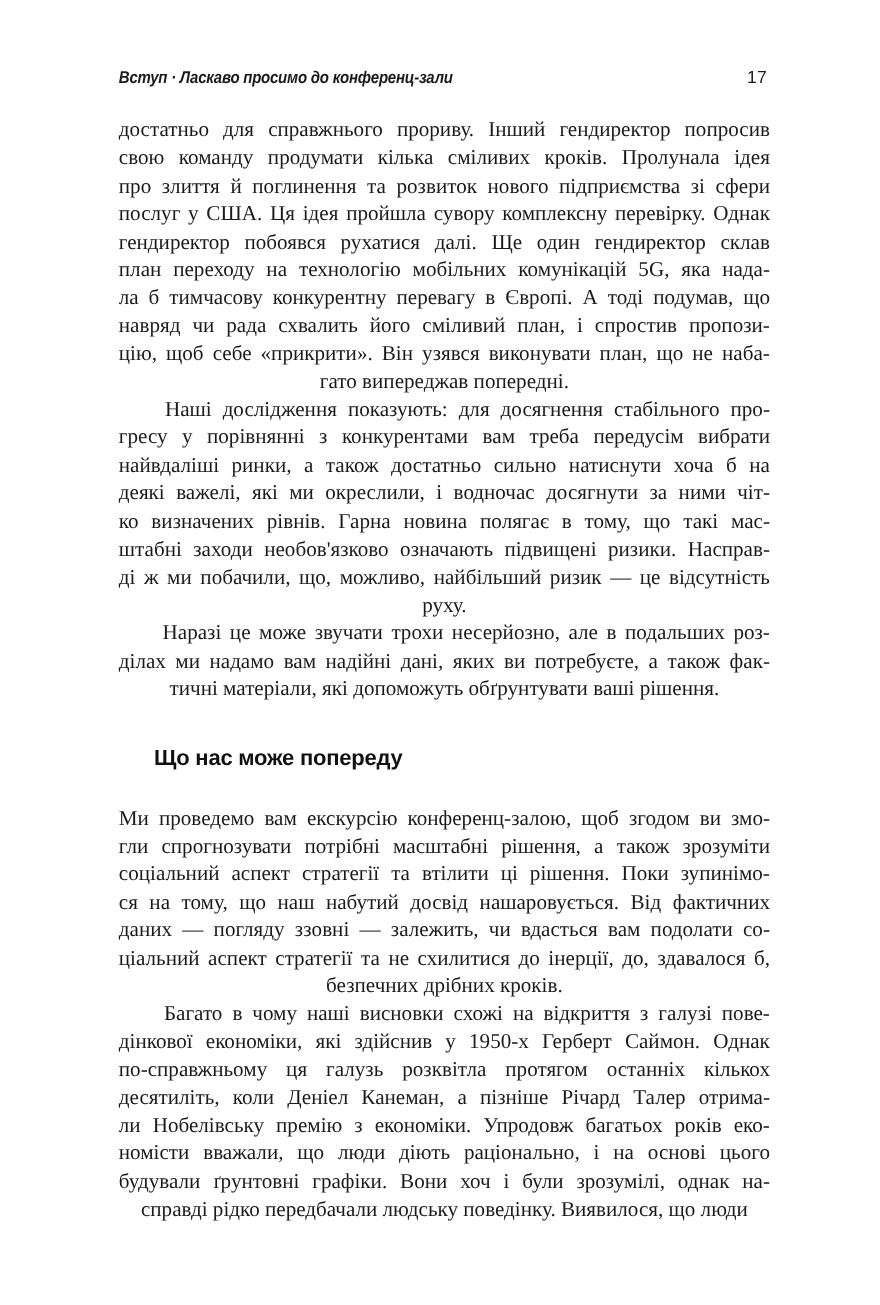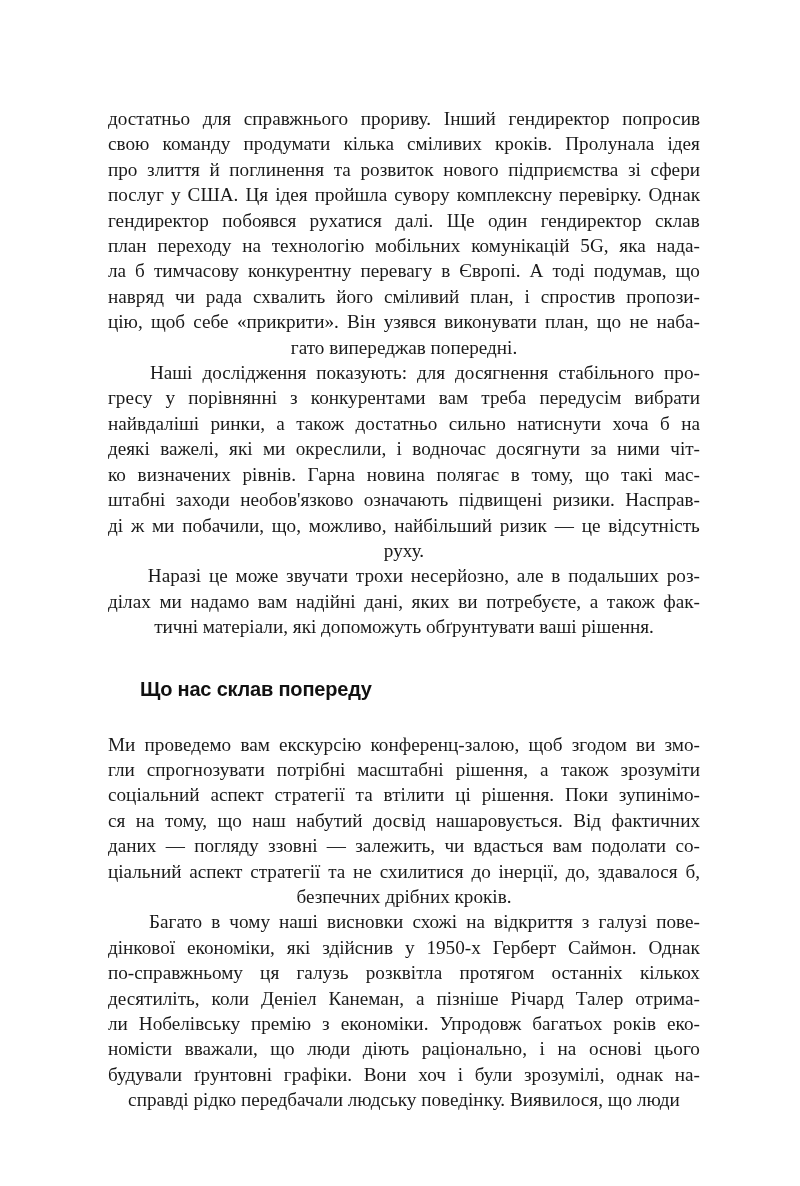--- a/index.html
+++ b/index.html
@@ -95,25 +95,29 @@
     padding-left: 32px;
   }
   .sp-before-subhead { height: 36px; }
   .sp-after-subhead  { height: 30px; }
 </style>
 </head>
 <body>
 
 <div class="page">
 
+  <div class="running-head">
+    <div class="running-head-title">Вступ · Ласкаво просимо до конференц-зали</div>
+    <div class="running-head-folio">17</div>
+  </div>
 
   <div class="textblock" id="textblock">
       <p class="para"><span class="ln just"><span>достатньо</span><span>для</span><span>справжнього</span><span>прориву.</span><span>Інший</span><span>гендиректор</span><span>попросив</span></span><span class="ln just"><span>свою</span><span>команду</span><span>продумати</span><span>кілька</span><span>сміливих</span><span>кроків.</span><span>Пролунала</span><span>ідея</span></span><span class="ln just"><span>про</span><span>злиття</span><span>й</span><span>поглинення</span><span>та</span><span>розвиток</span><span>нового</span><span>підприємства</span><span>зі</span><span>сфери</span></span><span class="ln just"><span>послуг</span><span>у</span><span>США.</span><span>Ця</span><span>ідея</span><span>пройшла</span><span>сувору</span><span>комплексну</span><span>перевірку.</span><span>Однак</span></span><span class="ln just"><span>гендиректор</span><span>побоявся</span><span>рухатися</span><span>далі.</span><span>Ще</span><span>один</span><span>гендиректор</span><span>склав</span></span><span class="ln just"><span>план</span><span>переходу</span><span>на</span><span>технологію</span><span>мобільних</span><span>комунікацій</span><span>5G,</span><span>яка</span><span>нада-</span></span><span class="ln just"><span>ла</span><span>б</span><span>тимчасову</span><span>конкурентну</span><span>перевагу</span><span>в</span><span>Європі.</span><span>А</span><span>тоді</span><span>подумав,</span><span>що</span></span><span class="ln just"><span>навряд</span><span>чи</span><span>рада</span><span>схвалить</span><span>його</span><span>сміливий</span><span>план,</span><span>і</span><span>спростив</span><span>пропози-</span></span><span class="ln just"><span>цію,</span><span>щоб</span><span>себе</span><span>«прикрити».</span><span>Він</span><span>узявся</span><span>виконувати</span><span>план,</span><span>що</span><span>не</span><span>наба-</span></span><span class="ln">гато випереджав попередні.</span></p>
       <p class="para"><span class="ln just"><span class="indent"></span><span>Наші</span><span>дослідження</span><span>показують:</span><span>для</span><span>досягнення</span><span>стабільного</span><span>про-</span></span><span class="ln just"><span>гресу</span><span>у</span><span>порівнянні</span><span>з</span><span>конкурентами</span><span>вам</span><span>треба</span><span>передусім</span><span>вибрати</span></span><span class="ln just"><span>найвдаліші</span><span>ринки,</span><span>а</span><span>також</span><span>достатньо</span><span>сильно</span><span>натиснути</span><span>хоча</span><span>б</span><span>на</span></span><span class="ln just"><span>деякі</span><span>важелі,</span><span>які</span><span>ми</span><span>окреслили,</span><span>і</span><span>водночас</span><span>досягнути</span><span>за</span><span>ними</span><span>чіт-</span></span><span class="ln just"><span>ко</span><span>визначених</span><span>рівнів.</span><span>Гарна</span><span>новина</span><span>полягає</span><span>в</span><span>тому,</span><span>що</span><span>такі</span><span>мас-</span></span><span class="ln just"><span>штабні</span><span>заходи</span><span>необов'язково</span><span>означають</span><span>підвищені</span><span>ризики.</span><span>Насправ-</span></span><span class="ln just"><span>ді</span><span>ж</span><span>ми</span><span>побачили,</span><span>що,</span><span>можливо,</span><span>найбільший</span><span>ризик</span><span>—</span><span>це</span><span>відсутність</span></span><span class="ln">руху.</span></p>
       <p class="para"><span class="ln just"><span class="indent"></span><span>Наразі</span><span>це</span><span>може</span><span>звучати</span><span>трохи</span><span>несерйозно,</span><span>але</span><span>в</span><span>подальших</span><span>роз-</span></span><span class="ln just"><span>ділах</span><span>ми</span><span>надамо</span><span>вам</span><span>надійні</span><span>дані,</span><span>яких</span><span>ви</span><span>потребуєте,</span><span>а</span><span>також</span><span>фак-</span></span><span class="ln">тичні матеріали, які допоможуть обґрунтувати ваші рішення.</span></p>
       <div class="sp-before-subhead"></div>
-      <h2 class="subhead">Що нас склав попереду</h2>
+      <h2 class="subhead">Що нас може попереду</h2>
       <div class="sp-after-subhead"></div>
       <p class="para"><span class="ln just"><span>Ми</span><span>проведемо</span><span>вам</span><span>екскурсію</span><span>конференц-залою,</span><span>щоб</span><span>згодом</span><span>ви</span><span>змо-</span></span><span class="ln just"><span>гли</span><span>спрогнозувати</span><span>потрібні</span><span>масштабні</span><span>рішення,</span><span>а</span><span>також</span><span>зрозуміти</span></span><span class="ln just"><span>соціальний</span><span>аспект</span><span>стратегії</span><span>та</span><span>втілити</span><span>ці</span><span>рішення.</span><span>Поки</span><span>зупинімо-</span></span><span class="ln just"><span>ся</span><span>на</span><span>тому,</span><span>що</span><span>наш</span><span>набутий</span><span>досвід</span><span>нашаровується.</span><span>Від</span><span>фактичних</span></span><span class="ln just"><span>даних</span><span>—</span><span>погляду</span><span>ззовні</span><span>—</span><span>залежить,</span><span>чи</span><span>вдасться</span><span>вам</span><span>подолати</span><span>со-</span></span><span class="ln just"><span>ціальний</span><span>аспект</span><span>стратегії</span><span>та</span><span>не</span><span>схилитися</span><span>до</span><span>інерції,</span><span>до,</span><span>здавалося</span><span>б,</span></span><span class="ln">безпечних дрібних кроків.</span></p>
       <p class="para"><span class="ln just"><span class="indent"></span><span>Багато</span><span>в</span><span>чому</span><span>наші</span><span>висновки</span><span>схожі</span><span>на</span><span>відкриття</span><span>з</span><span>галузі</span><span>пове-</span></span><span class="ln just"><span>дінкової</span><span>економіки,</span><span>які</span><span>здійснив</span><span>у</span><span>1950-х</span><span>Герберт</span><span>Саймон.</span><span>Однак</span></span><span class="ln just"><span>по-справжньому</span><span>ця</span><span>галузь</span><span>розквітла</span><span>протягом</span><span>останніх</span><span>кількох</span></span><span class="ln just"><span>десятиліть,</span><span>коли</span><span>Деніел</span><span>Канеман,</span><span>а</span><span>пізніше</span><span>Річард</span><span>Талер</span><span>отрима-</span></span><span class="ln just"><span>ли</span><span>Нобелівську</span><span>премію</span><span>з</span><span>економіки.</span><span>Упродовж</span><span>багатьох</span><span>років</span><span>еко-</span></span><span class="ln just"><span>номісти</span><span>вважали,</span><span>що</span><span>люди</span><span>діють</span><span>раціонально,</span><span>і</span><span>на</span><span>основі</span><span>цього</span></span><span class="ln just"><span>будували</span><span>ґрунтовні</span><span>графіки.</span><span>Вони</span><span>хоч</span><span>і</span><span>були</span><span>зрозумілі,</span><span>однак</span><span>на-</span></span><span class="ln">справді рідко передбачали людську поведінку. Виявилося, що люди</span></p>
     </div>
 
 </div>
 
 </body></html>

